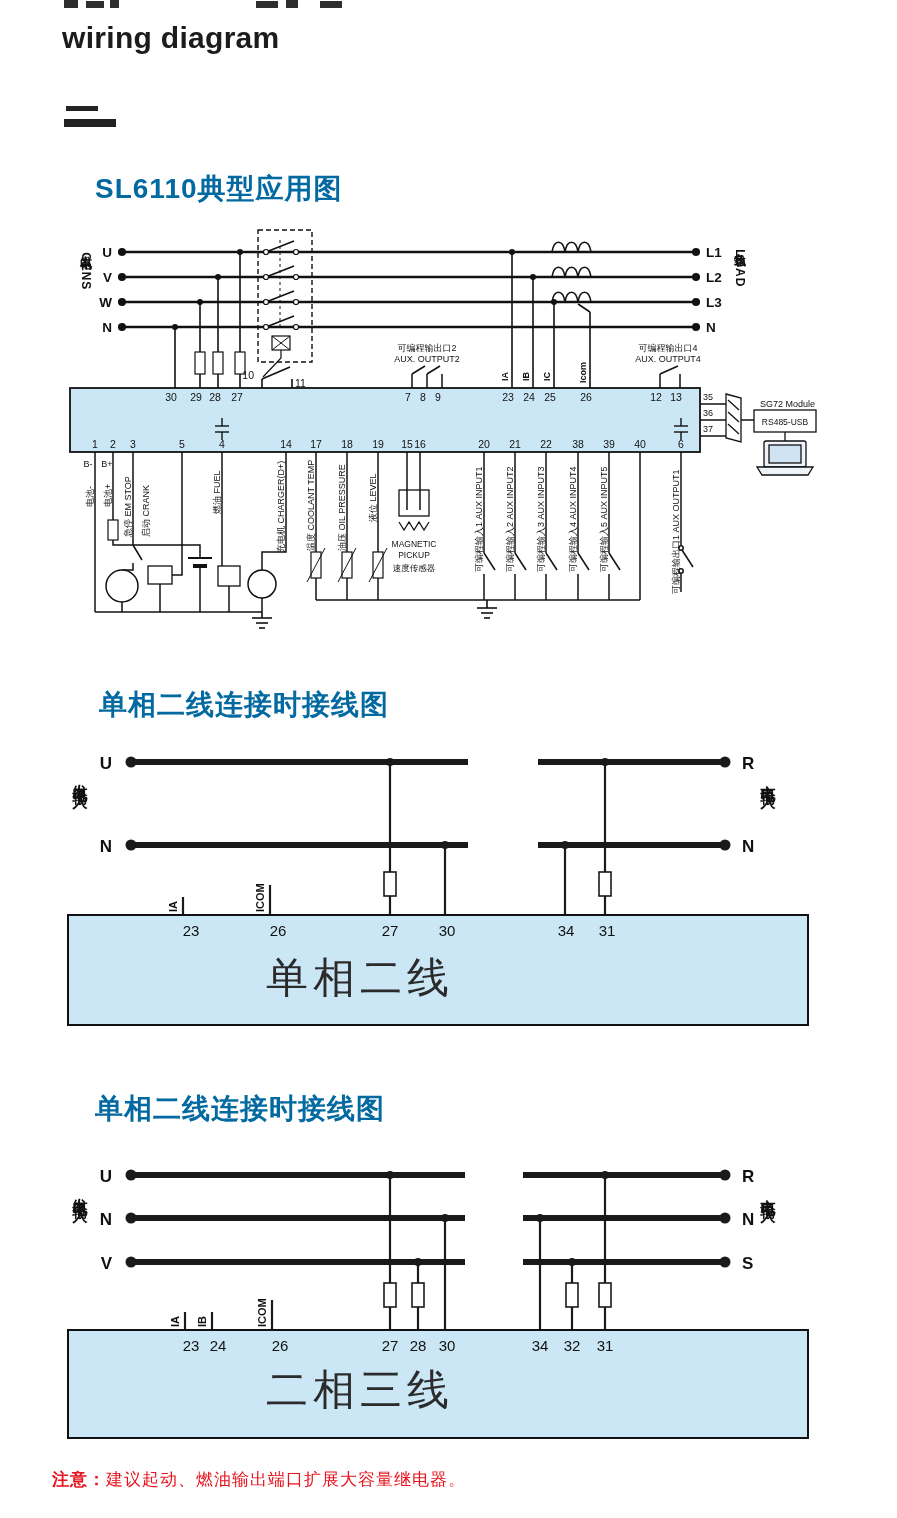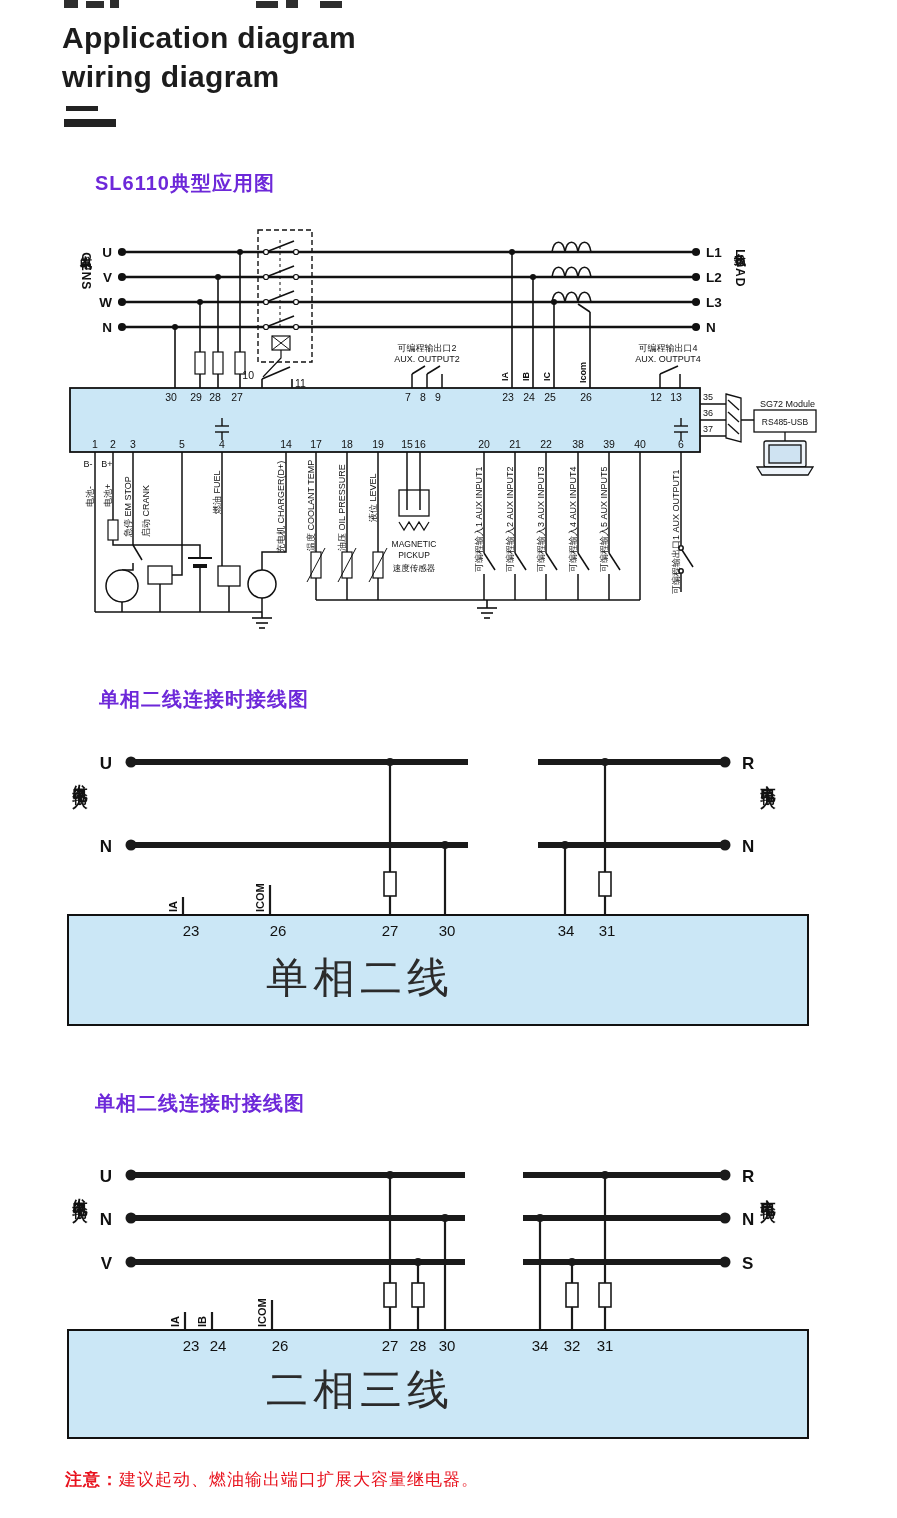--- a/index.html
+++ b/index.html
@@ -1,21 +1,21 @@
 <!DOCTYPE html>
 <html><head>
 <meta charset="utf-8">
 <style>
   *{margin:0;padding:0;box-sizing:border-box}
   html,body{background:#fff}
   body{width:897px;height:1518px;position:relative;overflow:hidden;
        font-family:"Liberation Sans","DejaVu Sans",sans-serif;color:#1d1d1d}
   .abs{position:absolute}
   .page-title{font-size:30px;font-weight:600;line-height:39px;color:#1c1c1c;letter-spacing:.3px}
-  .sec-heading{font-size:20px;font-weight:700;color:#6d28d9;letter-spacing:1px}
+  .sec-heading{font-size:28px;font-weight:700;color:#0369a1;letter-spacing:1px}
   .vtext{writing-mode:vertical-rl;text-orientation:mixed;font-weight:700;color:#111;font-size:12px;letter-spacing:1px}
   .vupright{writing-mode:vertical-rl;text-orientation:upright;font-weight:700;color:#111;font-size:15px;letter-spacing:3px}
   .note{font-size:17px;color:#e8121d;letter-spacing:1px}
   .note b{font-weight:700}
   svg{display:block}
   svg text{font-family:"Liberation Sans","DejaVu Sans",sans-serif;fill:#111}
   .t8{font-size:8.5px}
   .t9{font-size:9px}
   .t9b{font-size:9px;font-weight:700}
   .t10{font-size:10.5px}
@@ -31,21 +31,20 @@
 <div class="abs" style="left:0;top:0;width:897px;height:10px;overflow:hidden">
   <div class="abs" style="left:64px;top:-1px;width:14px;height:9px;background:#2e2e2e"></div>
   <div class="abs" style="left:86px;top:1px;width:18px;height:7px;background:#2e2e2e"></div>
   <div class="abs" style="left:110px;top:-2px;width:9px;height:10px;background:#2e2e2e"></div>
   <div class="abs" style="left:256px;top:1px;width:22px;height:7px;background:#2e2e2e"></div>
   <div class="abs" style="left:286px;top:-1px;width:12px;height:9px;background:#2e2e2e"></div>
   <div class="abs" style="left:320px;top:1px;width:22px;height:7px;background:#2e2e2e"></div>
 </div>
 
 <div class="abs page-title" style="left:62px;top:18px">
-  <div>Application diagram</div>
   <div>wiring diagram</div>
 </div>
 <div class="abs" style="left:64px;top:103px;width:120px;height:28px">
   <div class="abs" style="left:2px;top:3px;width:32px;height:5px;background:#222"></div>
   <div class="abs" style="left:0;top:16px;width:52px;height:8px;background:#222"></div>
 </div>
 
 <div class="abs sec-heading" style="left:95px;top:170px">SL6110典型应用图</div>
 
 <svg class="abs" style="left:0;top:215px" width="897" height="450" viewBox="0 215 897 450">
@@ -467,15 +466,15 @@
   <text x="447" y="1351" text-anchor="middle" class="t15">30</text>
   <text x="540" y="1351" text-anchor="middle" class="t15">34</text>
   <text x="572" y="1351" text-anchor="middle" class="t15">32</text>
   <text x="605" y="1351" text-anchor="middle" class="t15">31</text>
   <text x="360" y="1404" text-anchor="middle" class="serif42">二相三线</text>
 </svg>
 
 <div class="abs vupright" style="left:70px;top:1186px;height:95px">发电输入</div>
 <div class="abs vupright" style="left:758px;top:1186px;height:95px">市电输入</div>
 
-<div class="abs note" style="left:65px;top:1468px">
+<div class="abs note" style="left:52px;top:1468px">
   <b>注意：</b><span>建议起动、燃油输出端口扩展大容量继电器。</span>
 </div>
 
 </body></html>

